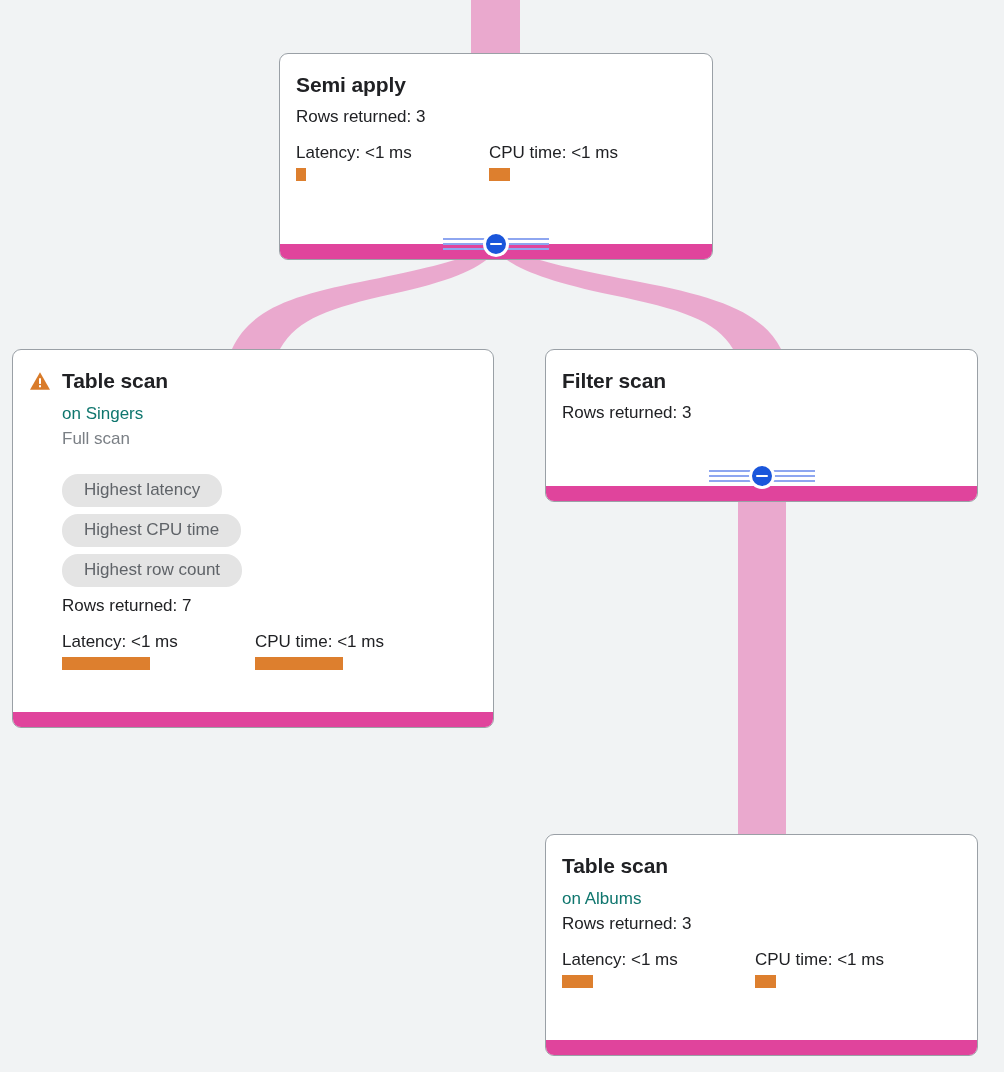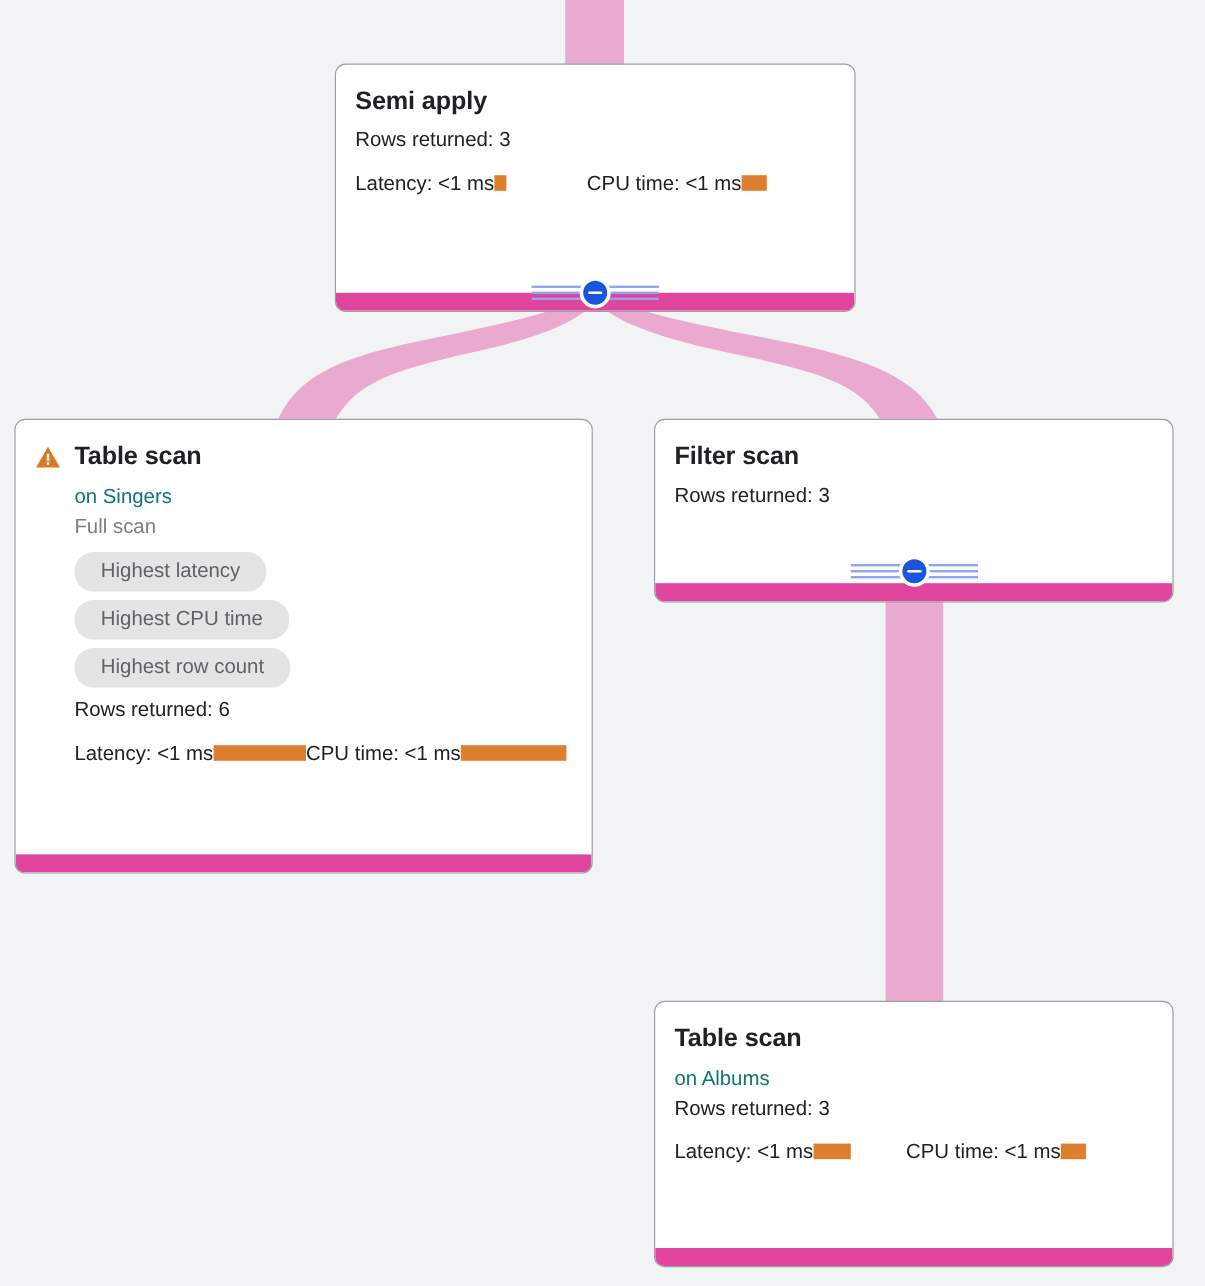--- a/index.html
+++ b/index.html
@@ -89,21 +89,21 @@
   }
 
   .node-rows {
     font-size: 17px;
     line-height: 24px;
     color: #202124;
     margin-top: 7px;
   }
 
   .chips {
-    margin-top: 9px;
+    margin-top: 23px;
     display: flex;
     flex-direction: column;
     align-items: flex-start;
     gap: 7px;
   }
 
   .chip {
     background: #e4e4e4;
     color: #5f6368;
     border-radius: 16px;
@@ -113,21 +113,21 @@
     white-space: nowrap;
   }
 
   .metrics {
     margin-top: 13px;
     display: flex;
   }
 
   .metric {
     display: flex;
-    flex-direction: row;
+    flex-direction: column;
   }
 
   .metric-label {
     font-size: 17px;
     line-height: 22px;
     color: #202124;
     white-space: nowrap;
   }
 
   .metric-bar {
@@ -265,21 +265,21 @@
         </svg>
         <div style="flex:1 1 auto">
           <div class="node-title">Table scan</div>
           <div class="node-sub">on Singers</div>
           <div class="node-sub muted">Full scan</div>
           <div class="chips">
             <span class="chip">Highest latency</span>
             <span class="chip">Highest CPU time</span>
             <span class="chip">Highest row count</span>
           </div>
-          <div class="node-rows">Rows returned: 6</div>
+          <div class="node-rows">Rows returned: 7</div>
           <div class="metrics">
             <div class="metric" style="width:193px">
               <div class="metric-label">Latency: &lt;1 ms</div>
               <div class="metric-bar" style="width: 88px;"></div>
             </div>
             <div class="metric">
               <div class="metric-label">CPU time: &lt;1 ms</div>
               <div class="metric-bar" style="width: 88px;"></div>
             </div>
           </div>

